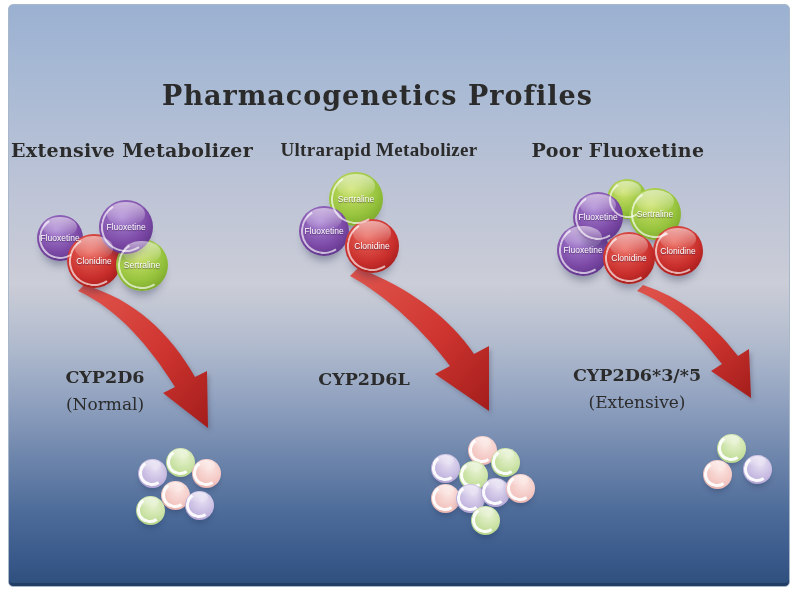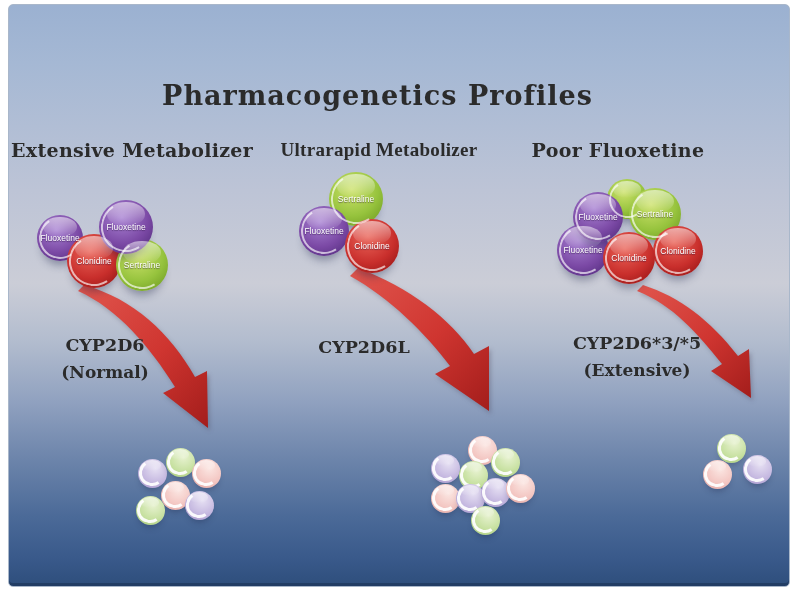--- a/index.html
+++ b/index.html
@@ -26,27 +26,27 @@
   }
   .col-header{
     position:absolute;top:139px;width:270px;text-align:center;
     font-size:19px;font-weight:bold;color:#2b2b2b;letter-spacing:.3px;
   }
   .col-header.c1{left:-3px;}
   .col-header.c2{left:244px;font-family:Liberation Serif, serif;}
   .col-header.c3{left:483px;}
 
   .enzyme-block{
-    position:absolute;width:210px;text-align:center;color:#2b2b2b;
+    position:absolute;width:210px;text-align:center;color:#2b2b2b;margin-top:32px;
   }
   .enzyme-block.c1{left:0px;top:335px;}
   .enzyme-block.c2{left:259px;top:337px;}
   .enzyme-block.c3{left:532px;top:333px;}
   .enzyme-line{font-size:17.5px;font-weight:bold;line-height:21px;}
-  .enzyme-qual{font-size:17px;font-weight:bold;line-height:21px;margin-top:6px;}
+  .enzyme-qual{font-size:17px;font-weight:normal;line-height:21px;margin-top:6px;}
 
   .ball{
     position:absolute;border-radius:50%;
     display:flex;align-items:center;justify-content:center;
     color:#fff;
     font-family:"Liberation Sans","DejaVu Sans",sans-serif;
     text-shadow:0 1px 1px rgba(40,20,60,.55);
     box-shadow:0 9px 9px -5px rgba(25,35,70,.38);
   }
   .ball .lbl{position:relative;z-index:3;}

